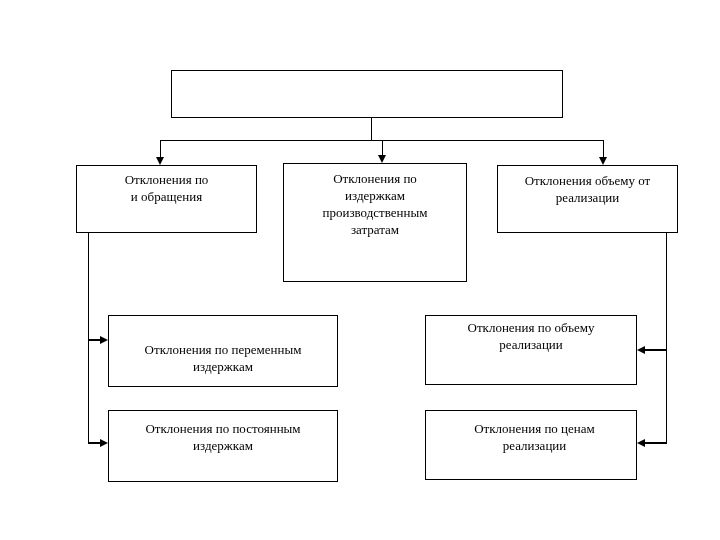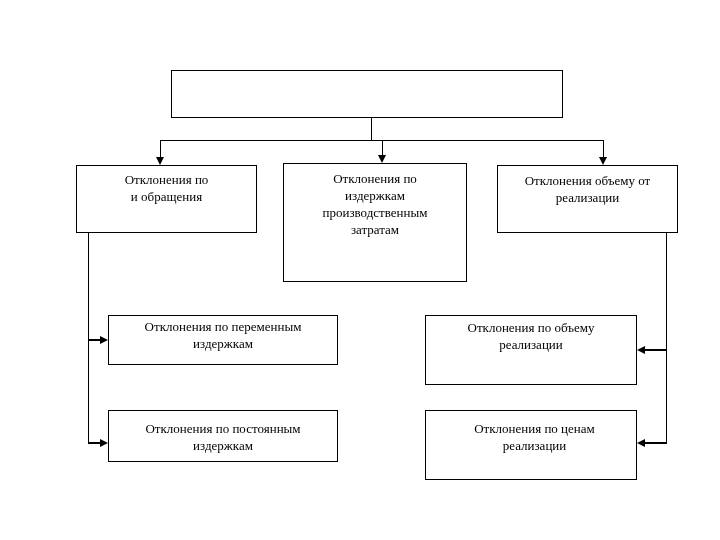--- a/index.html
+++ b/index.html
@@ -100,26 +100,26 @@
   <div class="arrow-right" style="left:100px; top:439px;"></div>
 
   <div class="line" style="left:666px; top:233px; width:1px; height:211px;"></div>
 
   <div class="line" style="left:645px; top:349px; width:22px; height:2px;"></div>
   <div class="arrow-left" style="left:637px; top:346px;"></div>
 
   <div class="line" style="left:645px; top:442px; width:22px; height:2px;"></div>
   <div class="arrow-left" style="left:637px; top:439px;"></div>
 
-  <div class="box" style="left:108px; top:315px; width:230px; height:50px; padding-top:2px;">
+  <div class="box" style="left:108px; top:315px; width:230px; height:72px; padding-top:25px;">
     <div class="bl">Отклонения по переменным</div>
     <div class="bl">издержкам</div>
   </div>
 
-  <div class="box" style="left:108px; top:410px; width:230px; height:52px; padding-top:9px;">
+  <div class="box" style="left:108px; top:410px; width:230px; height:72px; padding-top:9px;">
     <div class="bl">Отклонения по постоянным</div>
     <div class="bl">издержкам</div>
   </div>
 
   <div class="box" style="left:425px; top:315px; width:212px; height:70px; padding-top:3px;">
     <div class="bl">Отклонения по объему</div>
     <div class="bl">реализации</div>
   </div>
 
   <div class="box" style="left:425px; top:410px; width:212px; height:70px; padding-top:9px;padding-left:7px;">

